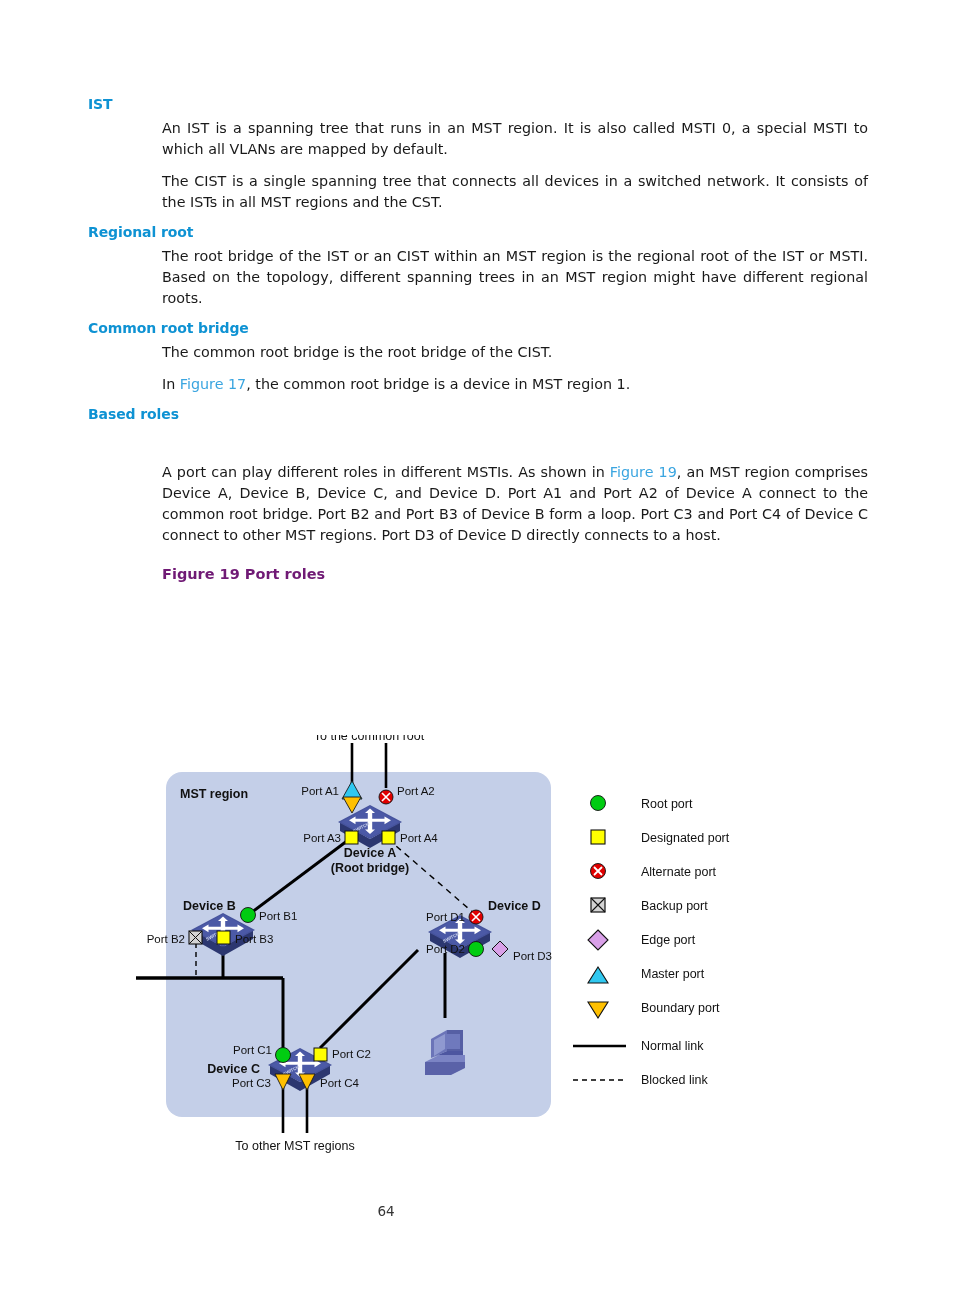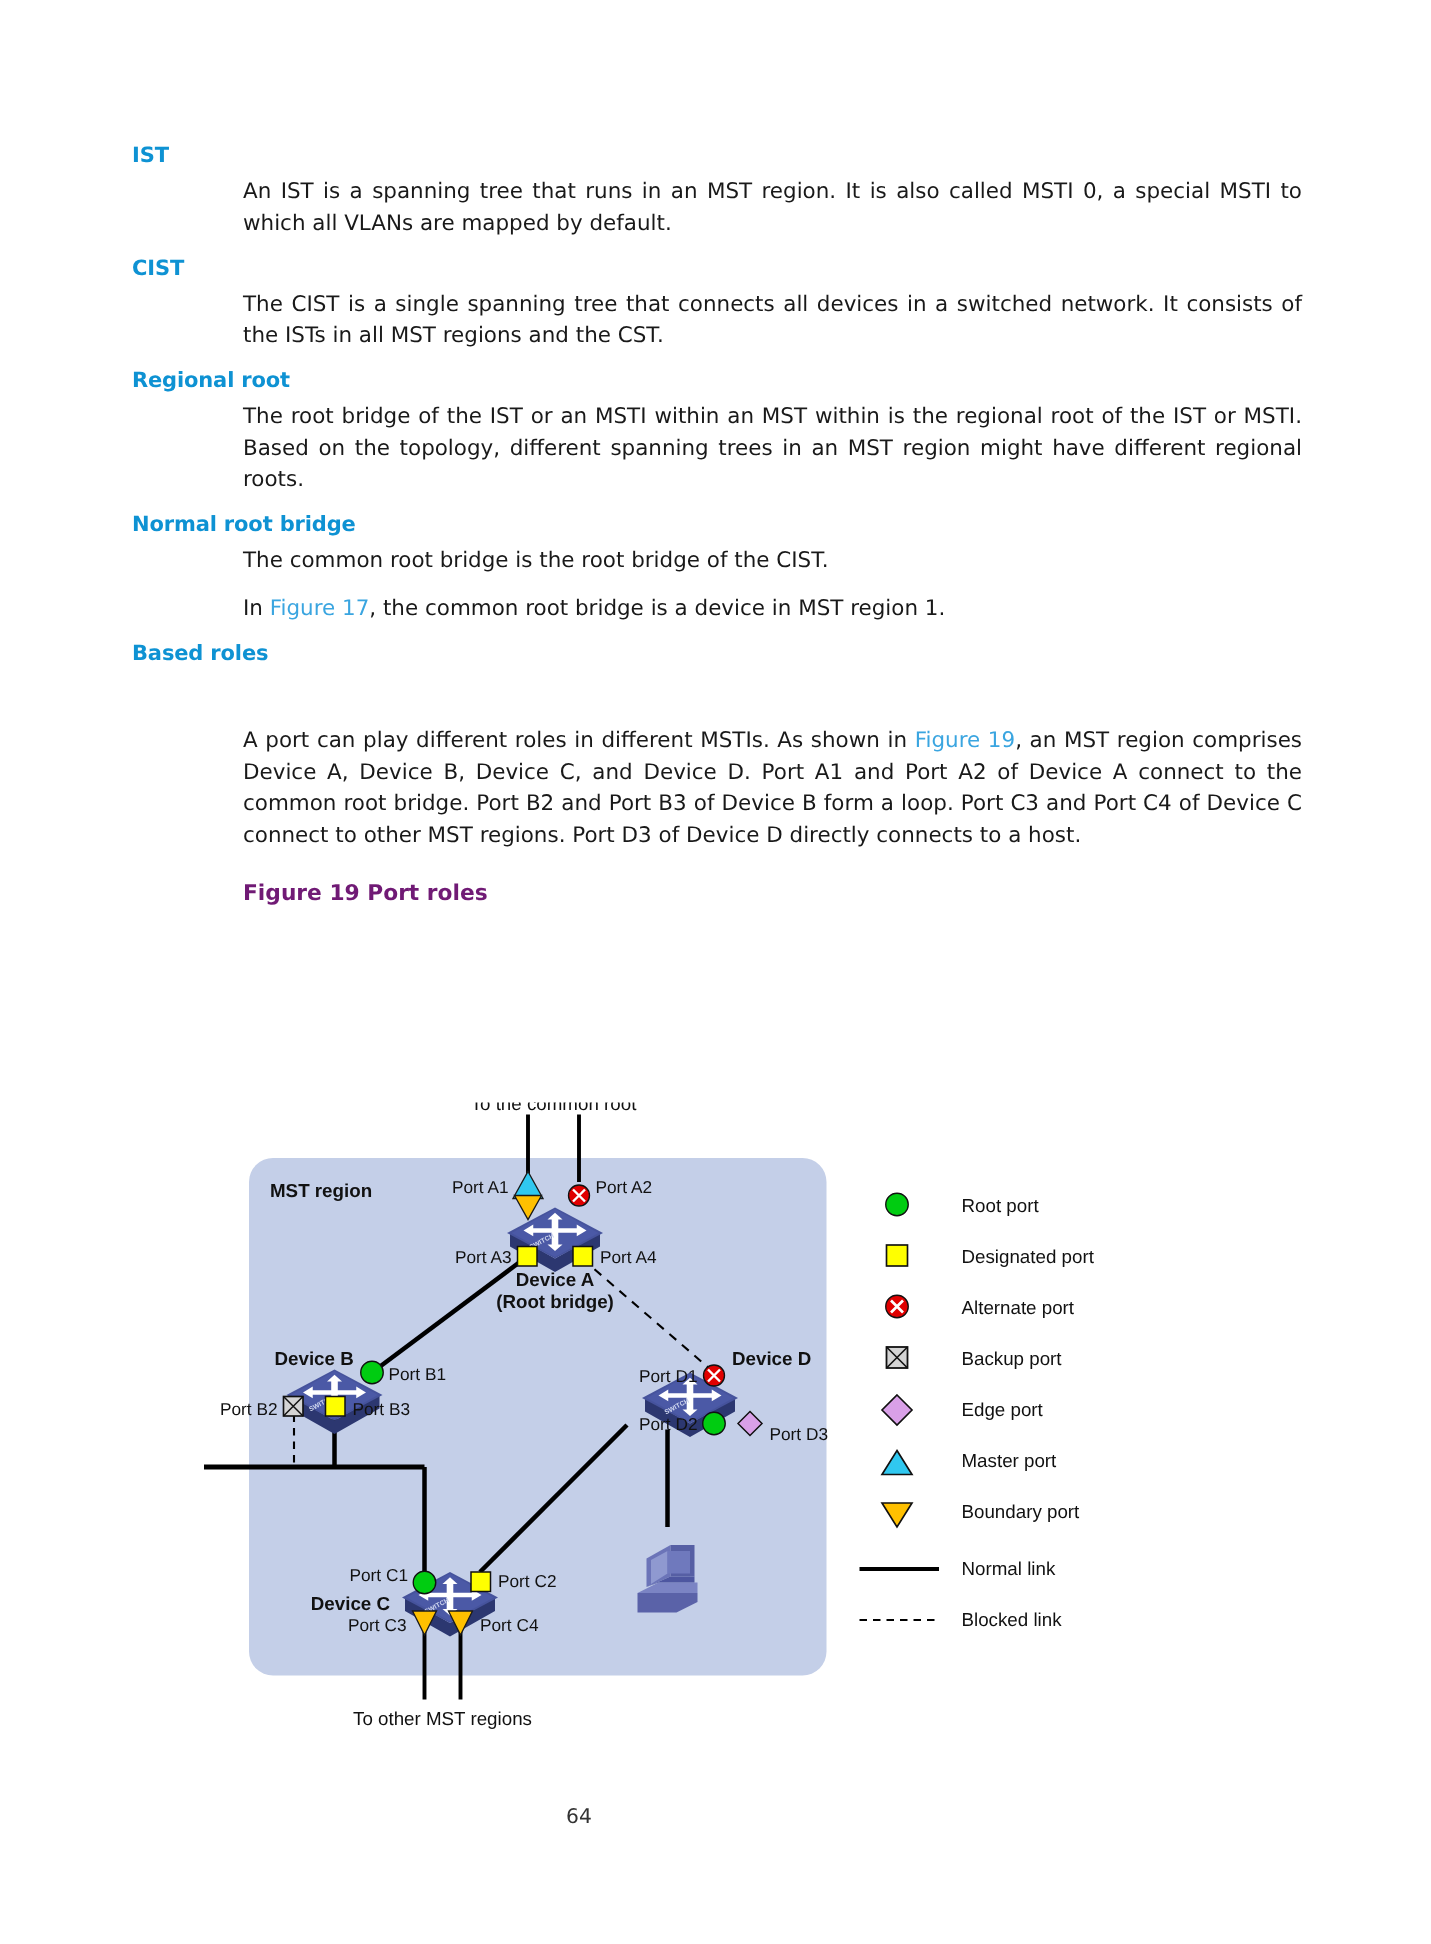--- a/index.html
+++ b/index.html
@@ -89,27 +89,26 @@
 </head>
 <body>
 
 <div class="page">
 
   <div class="content">
 
     <h2 class="sec">IST</h2>
     <p class="para">An IST is a spanning tree that runs in an MST region. It is also called MSTI 0, a special MSTI to which all VLANs are mapped by default.</p>
 
-    <h2 class="sec sec-gap">CIST</h2>
     <p class="para">The CIST is a single spanning tree that connects all devices in a switched network. It consists of the ISTs in all MST regions and the CST.</p>
 
     <h2 class="sec sec-gap">Regional root</h2>
-    <p class="para">The root bridge of the IST or an MSTI within an MST within is the regional root of the IST or MSTI. Based on the topology, different spanning trees in an MST region might have different regional roots.</p>
-
-    <h2 class="sec sec-gap">Normal root bridge</h2>
+    <p class="para">The root bridge of the IST or an CIST within an MST region is the regional root of the IST or MSTI. Based on the topology, different spanning trees in an MST region might have different regional roots.</p>
+
+    <h2 class="sec sec-gap">Common root bridge</h2>
     <p class="para">The common root bridge is the root bridge of the CIST.</p>
     <p class="para">In <span class="xref">Figure 17</span>, the common root bridge is a device in MST region 1.</p>
 
     <h2 class="sec sec-gap">Based roles</h2>
     <p class="para last">A port can play different roles in different MSTIs. As shown in <span class="xref">Figure 19</span>, an MST region comprises Device A, Device B, Device C, and Device D. Port A1 and Port A2 of Device A connect to the common root bridge. Port B2 and Port B3 of Device B form a loop. Port C3 and Port C4 of Device C connect to other MST regions. Port D3 of Device D directly connects to a host.</p>
 
     <div class="fig-cap">Figure 19 Port roles</div>
   </div>
 
   <div class="figure">

